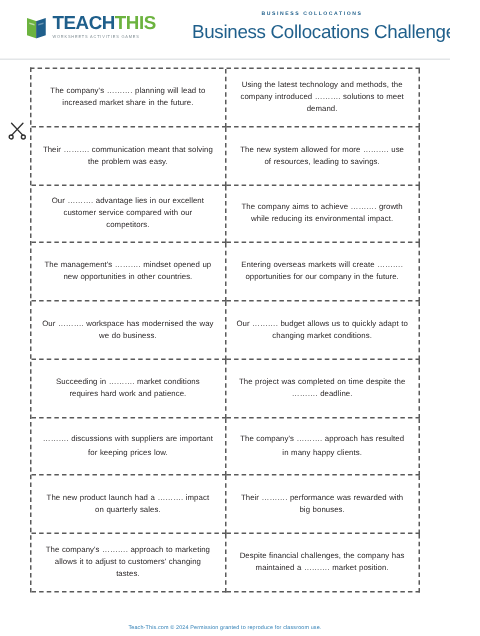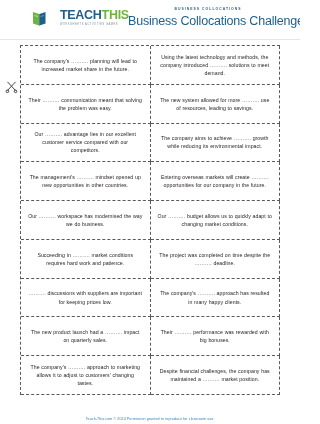--- a/index.html
+++ b/index.html
@@ -20,25 +20,25 @@
   .header {
     position: relative;
     height: 40px;
     width: 300px;
     border-bottom: 1px solid #e3e6e8;
     background: #ffffff;
   }
 
   .logo-block {
     position: absolute;
-    left: 32px;
+    left: 17px;
     top: 9px;
     display: flex;
     align-items: flex-start;
-    gap: 13px;
+    gap: 3px;
   }
 
   .logo-mark {
     width: 15px;
     height: 17px;
     flex: 0 0 auto;
     margin-top: 1px;
   }
 
   .logo-text-wrap {

